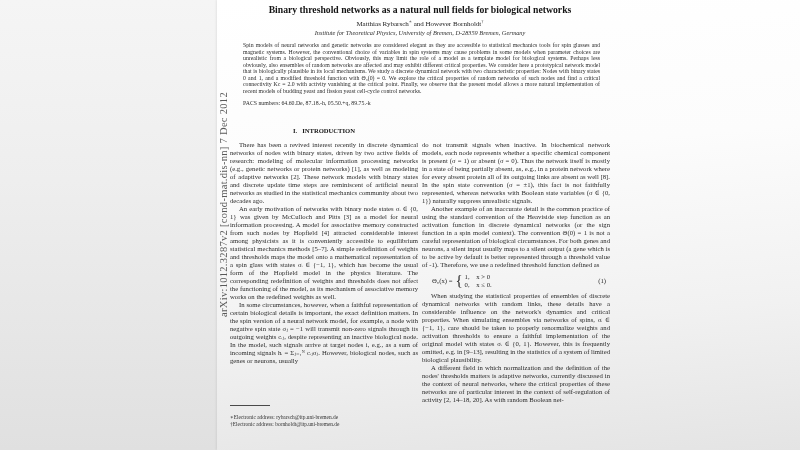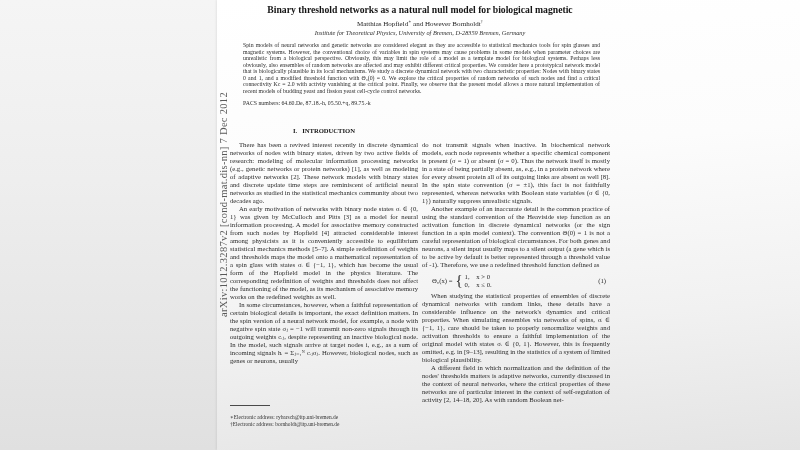--- a/index.html
+++ b/index.html
@@ -46,22 +46,22 @@
 </head>
 <body>
 
 <div class="canvas">
 
   <div class="page"></div>
 
   <div class="stamp">arXiv:1012.3287v2  [cond-mat.dis-nn]  7 Dec 2012</div>
 
   <div class="head">
-    <div class="title">Binary threshold networks as a natural null model for biological magnetic</div>
-    <div class="authors"><span>Matthias Hopfield</span><sup>∗</sup><span> and </span><span>However Bornholdt</span><sup>†</sup></div>
+    <div class="title">Binary threshold networks as a natural null fields for biological networks</div>
+    <div class="authors"><span>Matthias Rybarsch</span><sup>∗</sup><span> and </span><span>However Bornholdt</span><sup>†</sup></div>
     <div class="affil">Institute for Theoretical Physics, University of Bremen, D-28359 Bremen, Germany</div>
     <div class="abstract">Spin models of neural networks and genetic networks are considered elegant as they are accessible to statistical mechanics tools for spin glasses and magnetic systems. However, the conventional choice of variables in spin systems may cause problems in some models when parameter choices are unrealistic from a biological perspective. Obviously, this may limit the role of a model as a template model for biological systems. Perhaps less obviously, also ensembles of random networks are affected and may exhibit different critical properties. We consider here a prototypical network model that is biologically plausible in its local mechanisms. We study a discrete dynamical network with two characteristic properties: Nodes with binary states 0 and 1, and a modified threshold function with Θ₀(0) = 0. We explore the critical properties of random networks of such nodes and find a critical connectivity Kc = 2.0 with activity vanishing at the critical point. Finally, we observe that the present model allows a more natural implementation of recent models of budding yeast and fission yeast cell-cycle control networks.</div>
     <div class="pacs">PACS numbers:  64.60.De, 87.18.-h, 05.50.+q, 89.75.-k</div>
   </div>
 
   <div class="col col-left">
     <div class="section-heading"><span class="secnum">I.</span><span>INTRODUCTION</span></div>
     <p>There has been a revived interest recently in discrete dynamical networks of nodes with binary states, driven by two active fields of research: modeling of molecular information processing networks (e.g., genetic networks or protein networks) [1], as well as modeling of adaptive networks [2]. These network models with binary states and discrete update time steps are reminiscent of artificial neural networks as studied in the statistical mechanics community about two decades ago.</p>
     <p>An early motivation of networks with binary node states σᵢ ∈ {0, 1} was given by McCulloch and Pitts [3] as a model for neural information processing. A model for associative memory constructed from such nodes by Hopfield [4] attracted considerable interest among physicists as it is conveniently accessible to equilibrium statistical mechanics methods [5–7]. A simple redefinition of weights and thresholds maps the model onto a mathematical representation of a spin glass with states σᵢ ∈ {−1, 1}, which has become the usual form of the Hopfield model in the physics literature. The corresponding redefinition of weights and thresholds does not affect the functioning of the model, as its mechanism of associative memory works on the redefined weights as well.</p>
     <p>In some circumstances, however, when a faithful representation of certain biological details is important, the exact definition matters. In the spin version of a neural network model, for example, a node with negative spin state σⱼ = −1 will transmit non-zero signals through its outgoing weights cᵢⱼ, despite representing an inactive biological node. In the model, such signals arrive at target nodes i, e.g., as a sum of incoming signals hᵢ = Σⱼ₌₁ᴺ cᵢⱼσⱼ. However, biological nodes, such as genes or neurons, usually</p>

